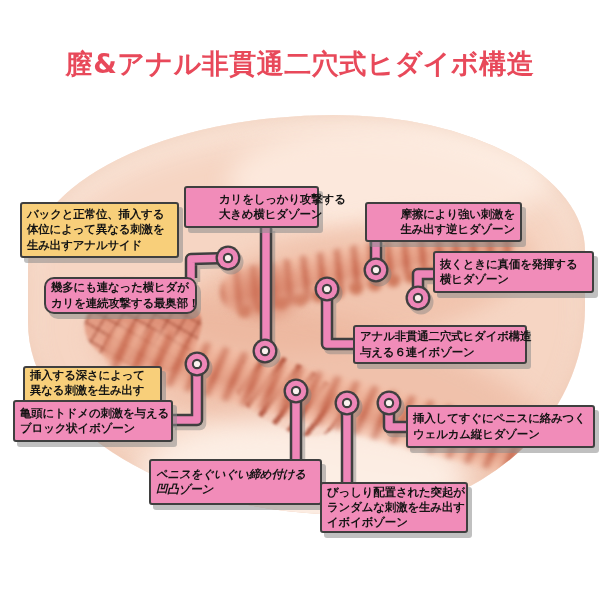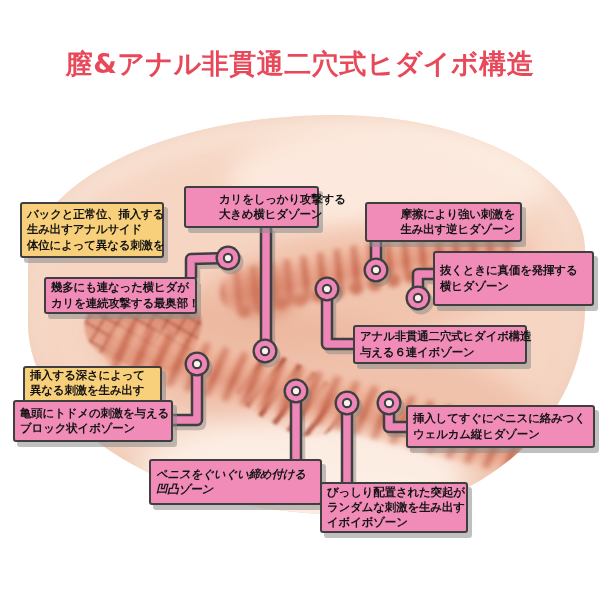--- a/index.html
+++ b/index.html
@@ -186,42 +186,42 @@
         <circle class="nd1" r="12.5"></circle>
         <circle class="nd2" r="10.2"></circle>
         <circle class="nd3" r="5.2"></circle>
         <circle class="nd4" r="3.1"></circle>
       </g>
   </g>
 </svg>
 
 <div class="title">膣&amp;アナル非貫通二穴式ヒダイボ構造</div>
 
-<div class="callout yellow" style="left:20px;top:202px;width:144px;height:56px;">
+<div class="callout yellow" style="left:20px;top:202px;width:159px;height:56px;">
   <div>バックと正常位、挿入する</div>
+  <div>体位によって異なる刺激を</div>
   <div>生み出すアナルサイド</div>
-  <div>体位によって異なる刺激を</div>
 </div>
 
 <div class="callout" style="left:184px;top:186px;width:135px;height:42px;padding-left:33px;">
   <div>カリをしっかり攻撃する</div>
   <div>大きめ横ヒダゾーン</div>
 </div>
 
 <div class="callout" style="left:365px;top:202px;width:157px;height:40px;text-align:right;">
   <div>摩擦により強い刺激を</div>
   <div>生み出す逆ヒダゾーン</div>
 </div>
 
-<div class="callout" style="left:433px;top:251px;width:161px;height:55px;">
+<div class="callout" style="left:433px;top:251px;width:161px;height:42px;">
   <div>抜くときに真価を発揮する</div>
   <div>横ヒダゾーン</div>
 </div>
 
-<div class="callout" style="left:44px;top:277px;width:153px;height:37px;">
+<div class="callout" style="left:44px;top:277px;width:153px;height:37px;border-radius:10px;">
   <div>幾多にも連なった横ヒダが</div>
   <div>カリを連続攻撃する最奥部！</div>
 </div>
 
 <div class="callout" style="left:353px;top:325px;width:174px;height:39px;">
   <div>アナル非貫通二穴式ヒダイボ構造</div>
   <div>与える６連イボゾーン</div>
 </div>
 
 <div class="callout yellow" style="left:23px;top:333px;width:139px;height:50px;margin-top:33px;">

